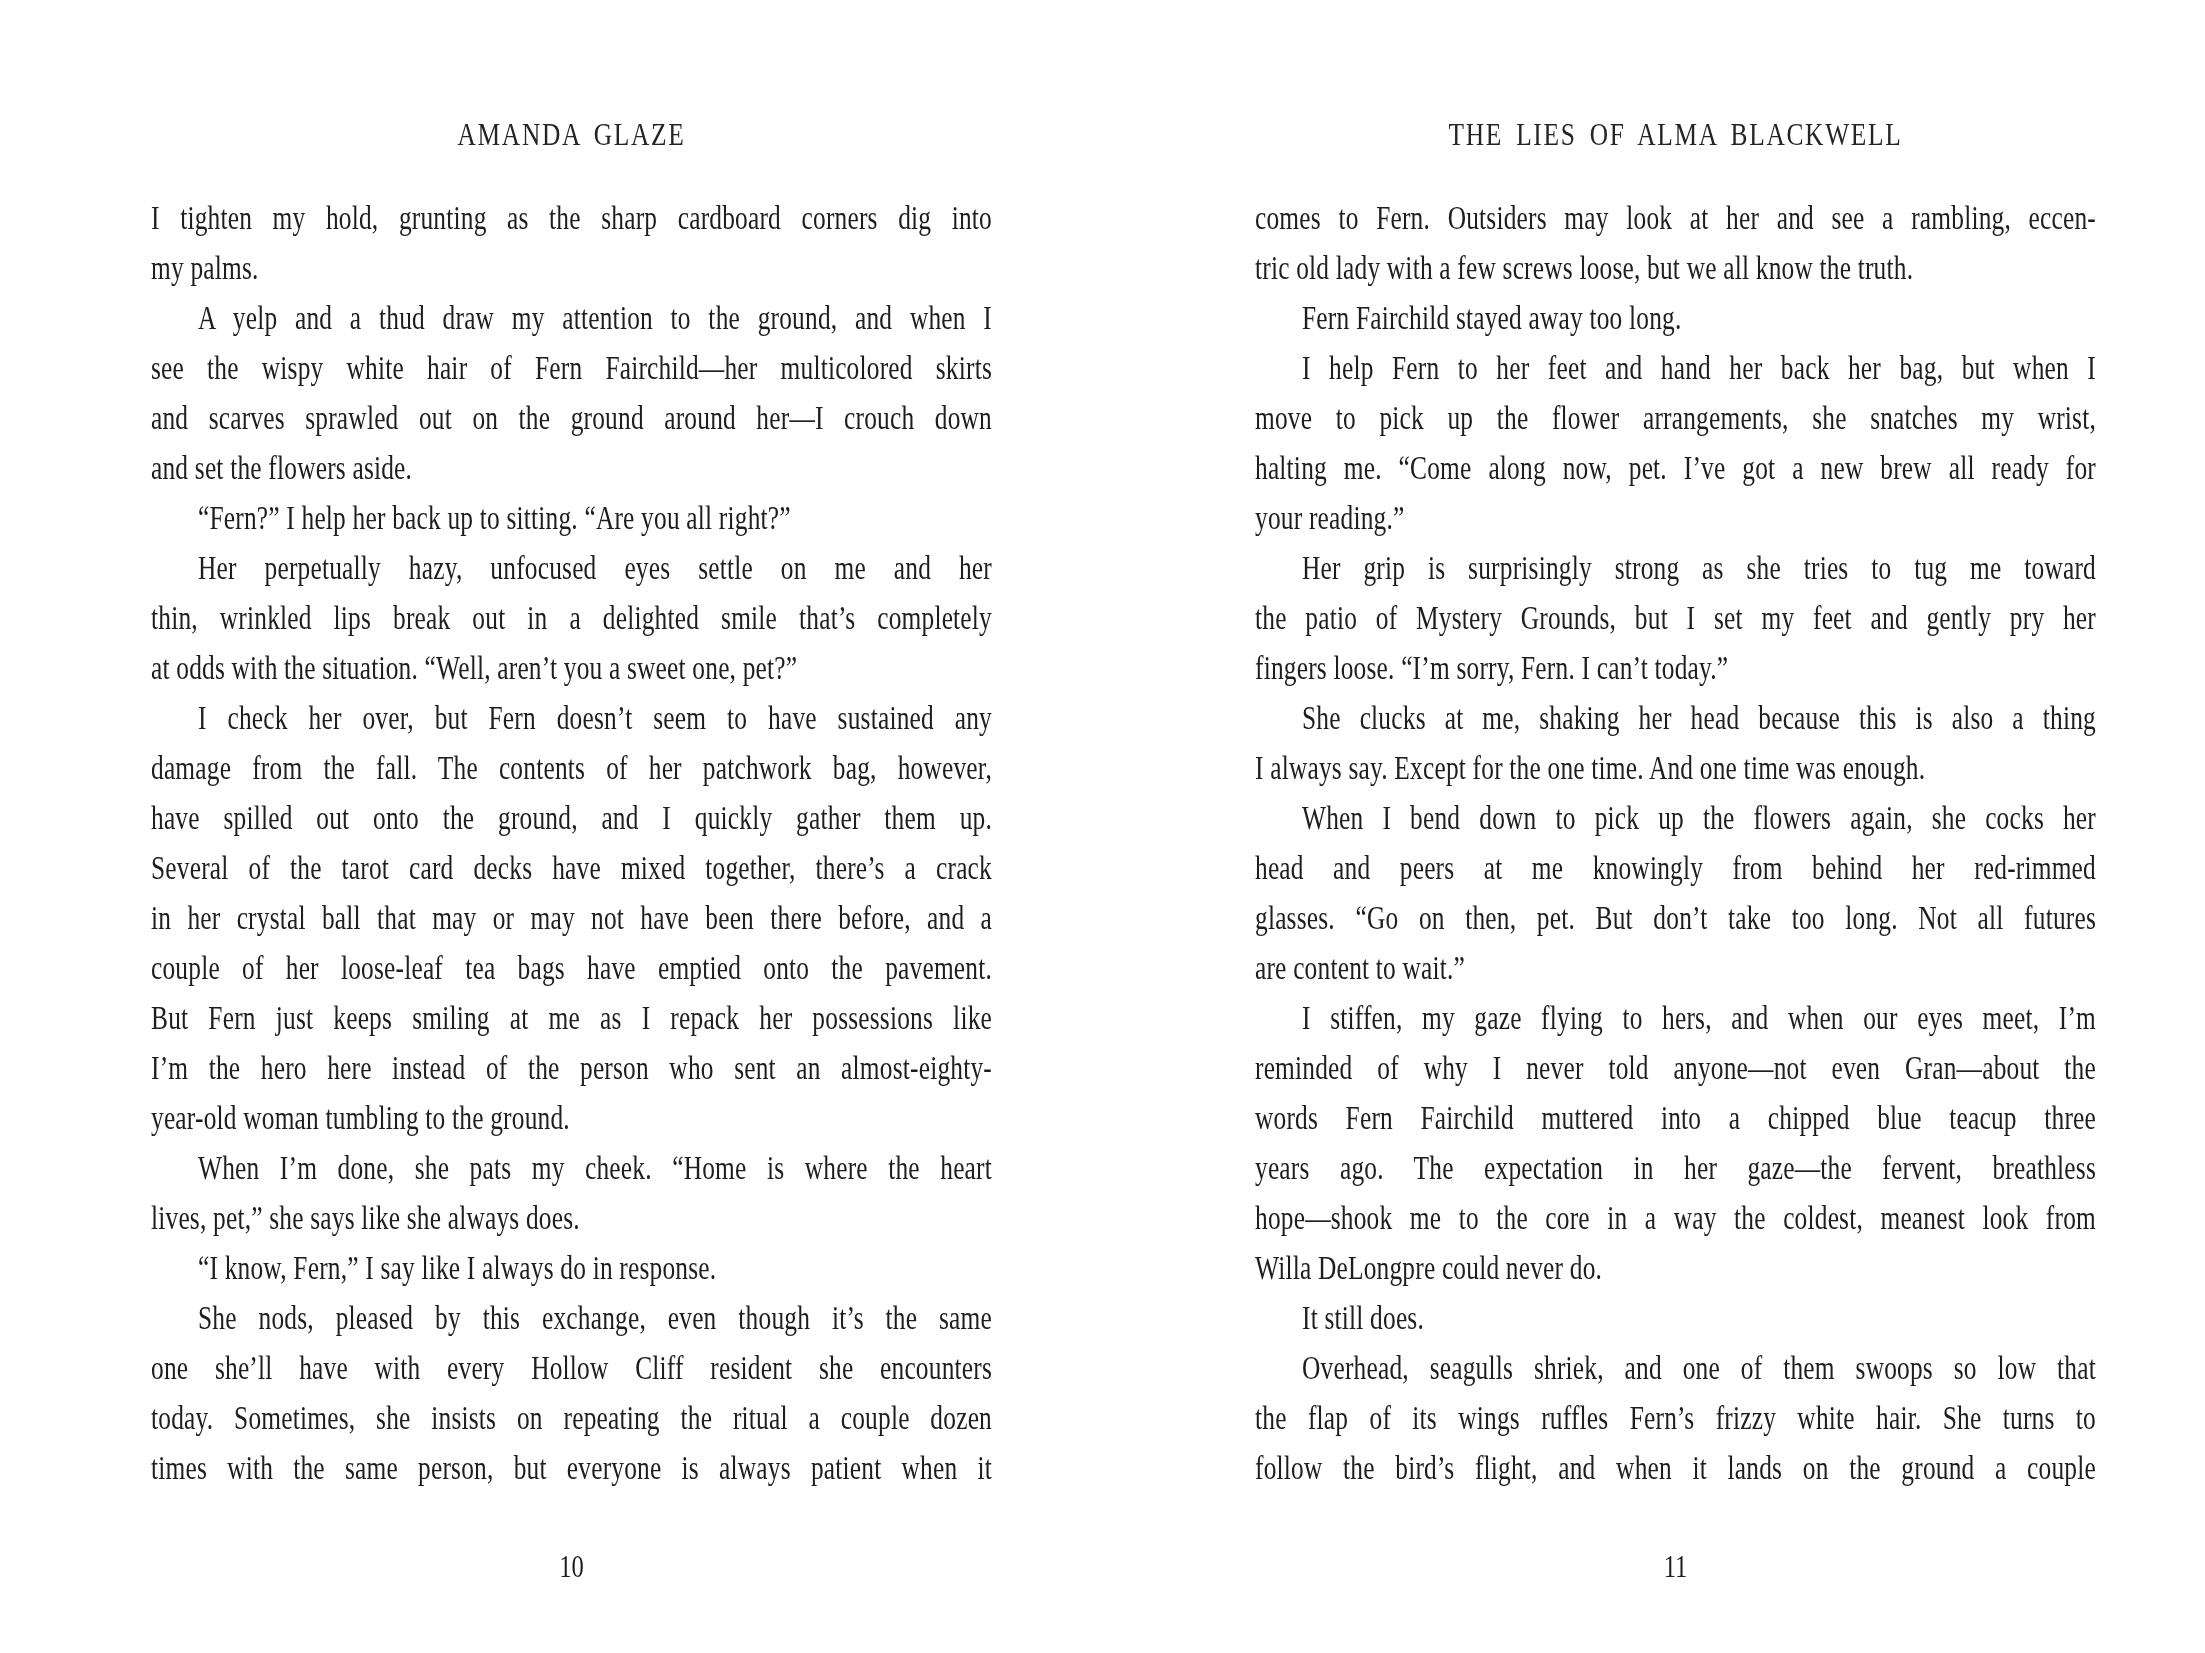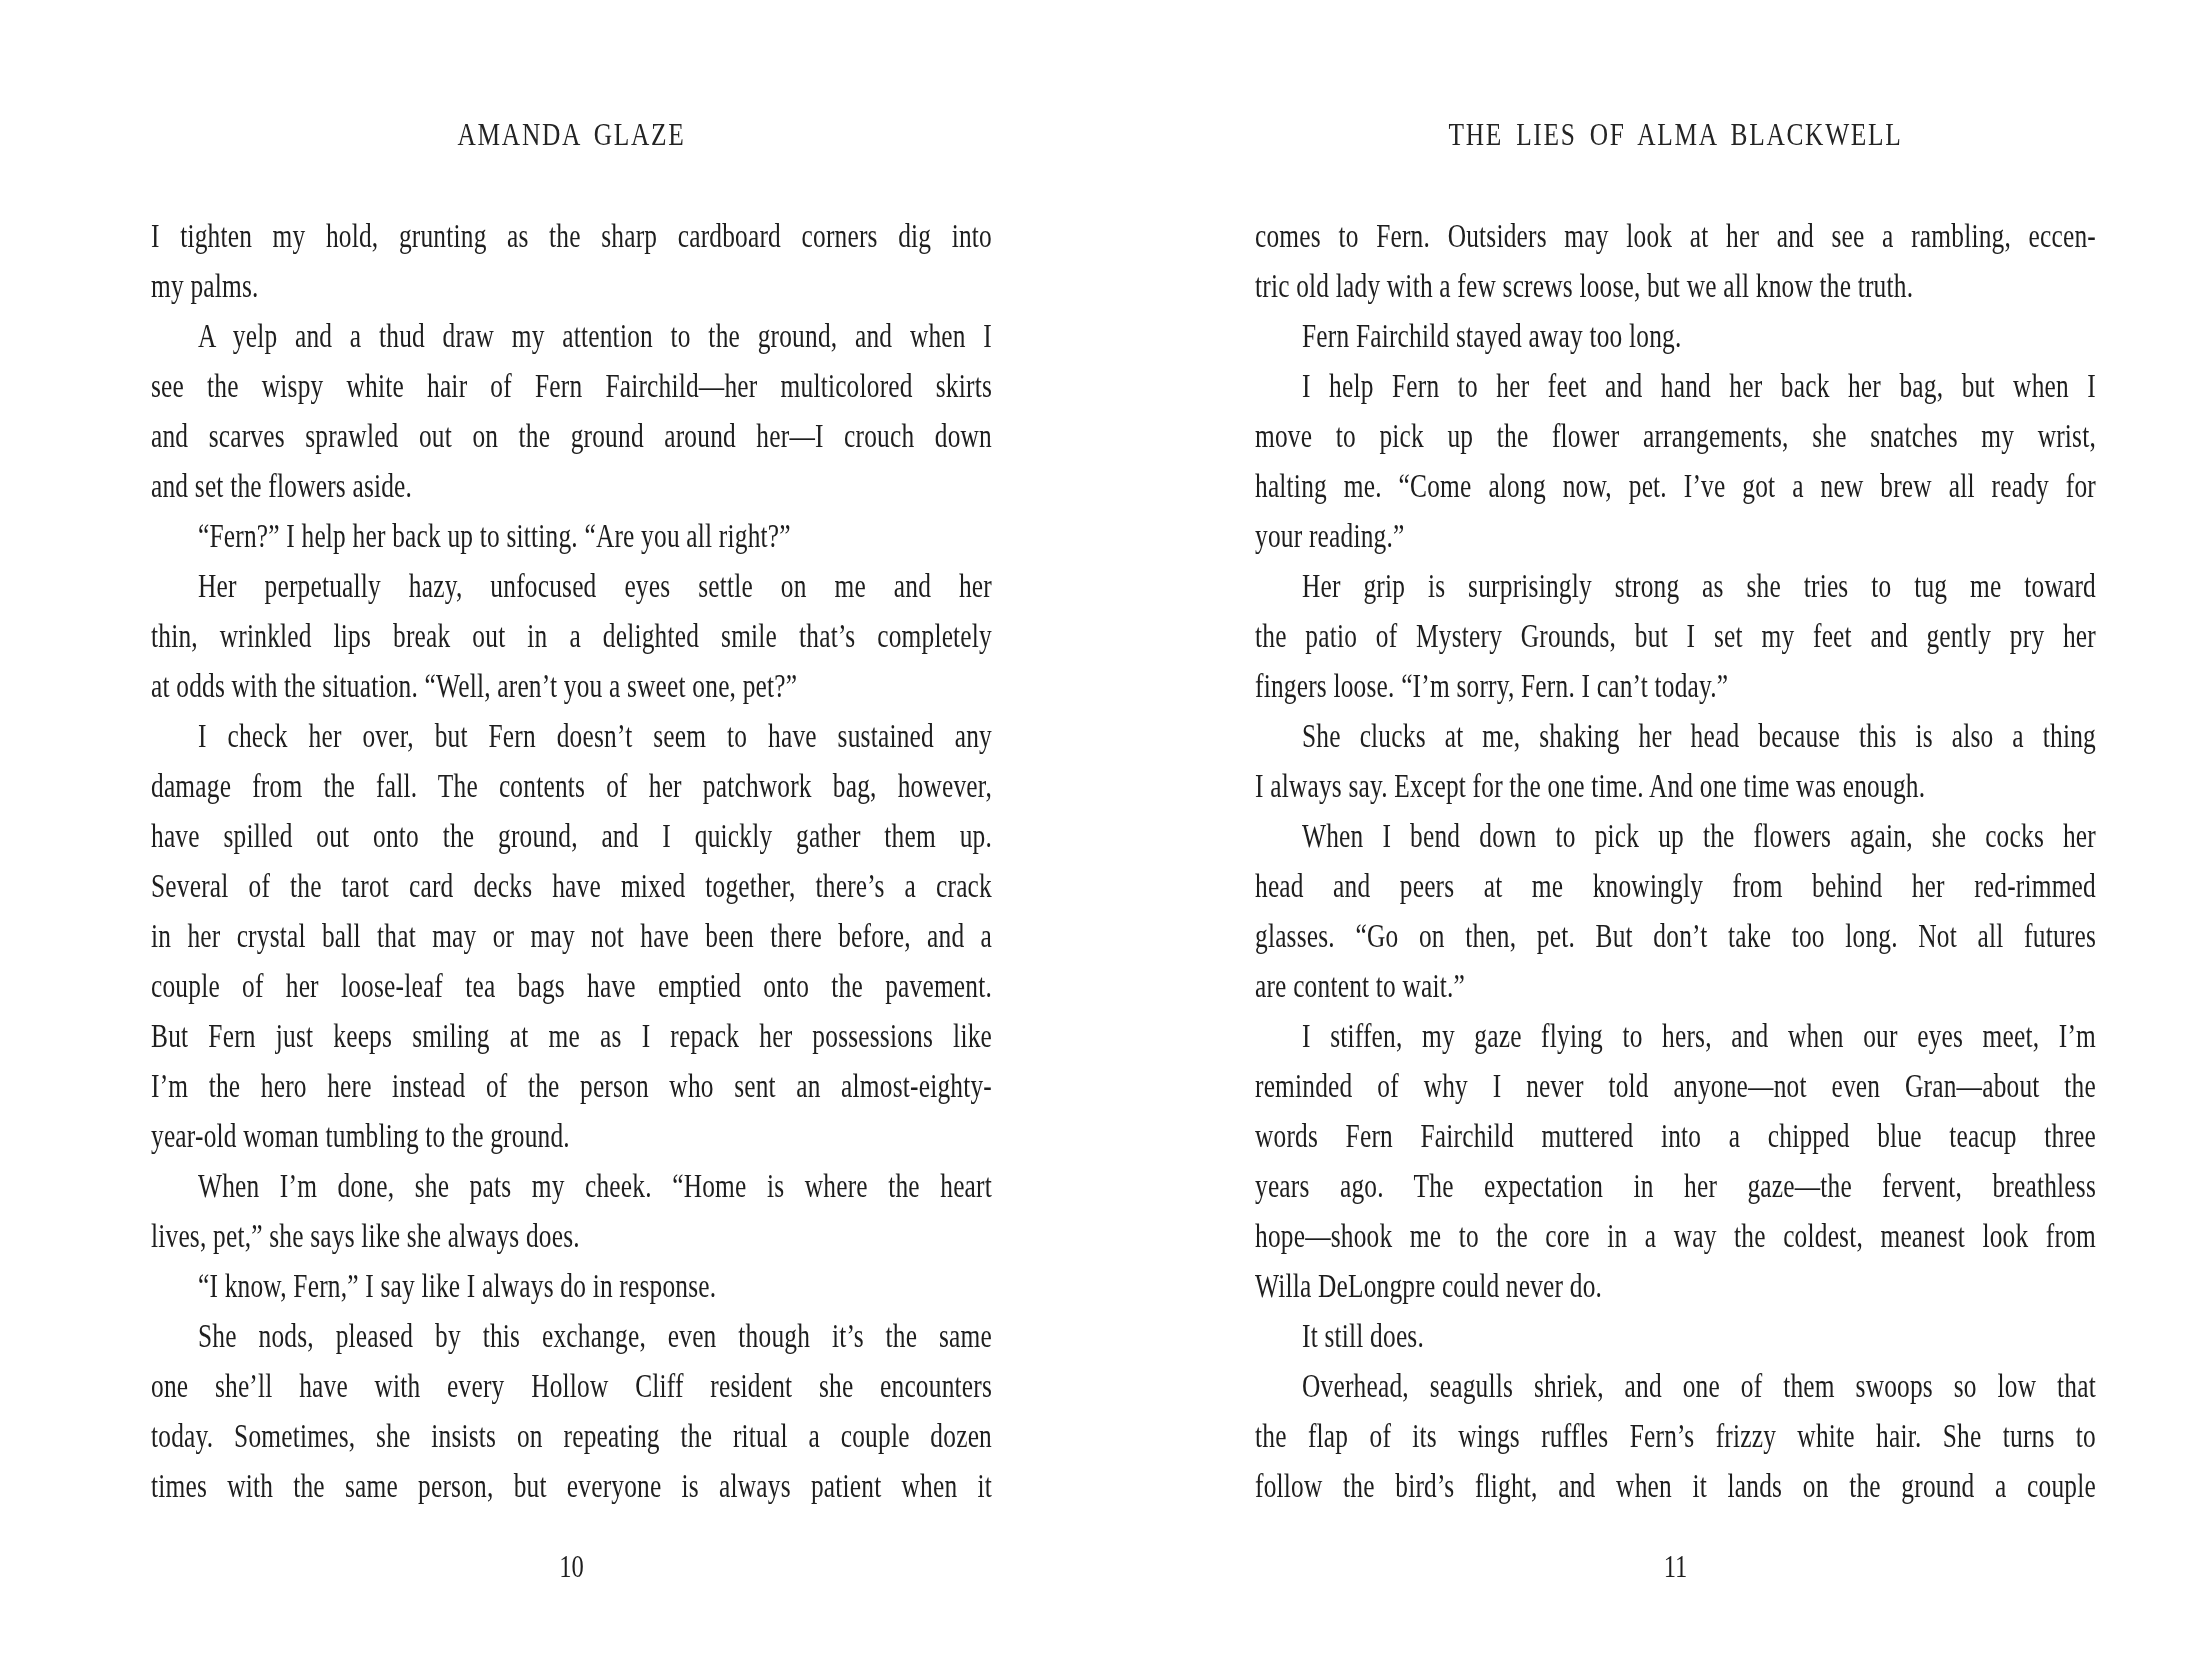--- a/index.html
+++ b/index.html
@@ -16,21 +16,21 @@
   .page-left  { left: 151px;  width: 841px; }
   .page-right { left: 1255px; width: 841px; }
   .running-head {
     position: absolute; top: 88px; left: 0; width: 100%;
     text-align: center;
     font-size: 25.4px; letter-spacing: 1.7px; word-spacing: 5.1px;
     color: #242424;
     transform: scaleY(1.28); transform-origin: 50% 50%;
     white-space: nowrap;
   }
-  .body-text { position: absolute; top: 178px; left: 0; width: 100%; font-family: Liberation Serif, serif; }
+  .body-text { position: absolute; top: 160px; left: 0; width: 100%; font-family: Liberation Serif, serif; }
   .line {
     font-size: 25.4px;
     height: 50px; line-height: 50px;
     text-align: justify;
     text-align-last: justify;
     transform: scaleY(1.32); transform-origin: 50% 50%;
     letter-spacing: 0.2px;
     color: #1e1e1e;
     overflow: visible;
   }

